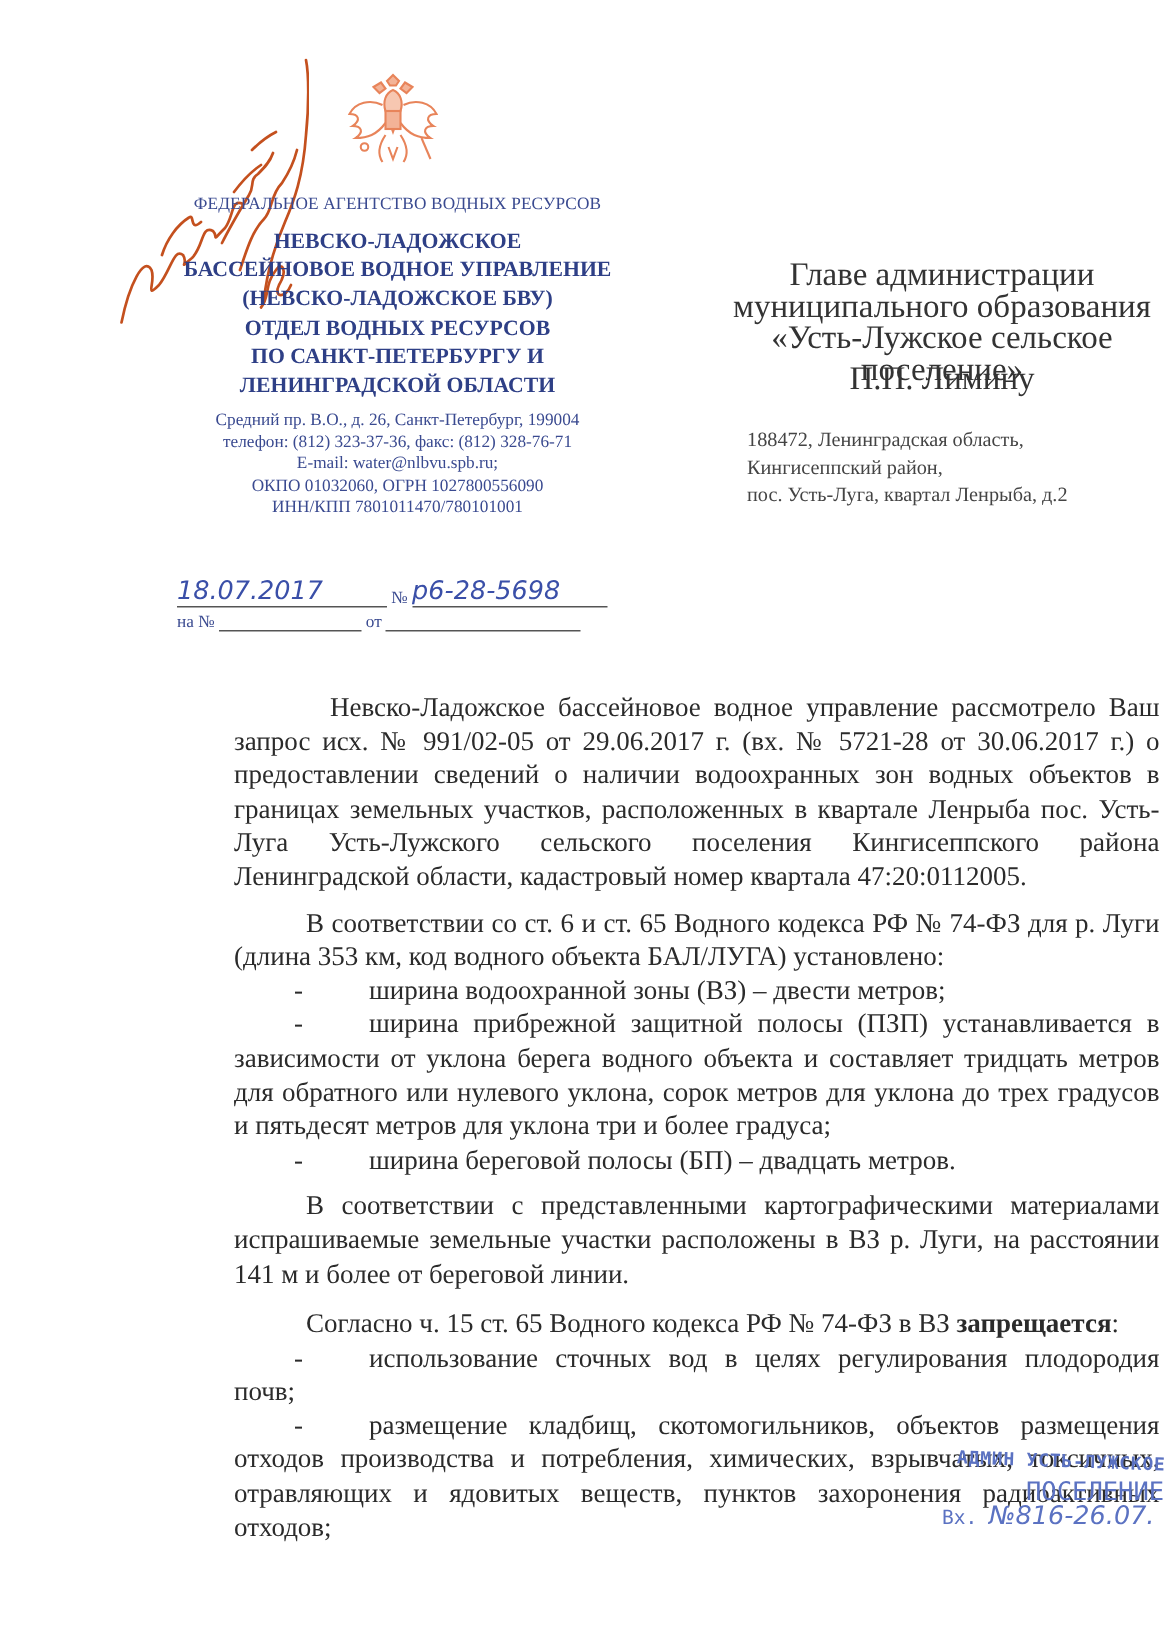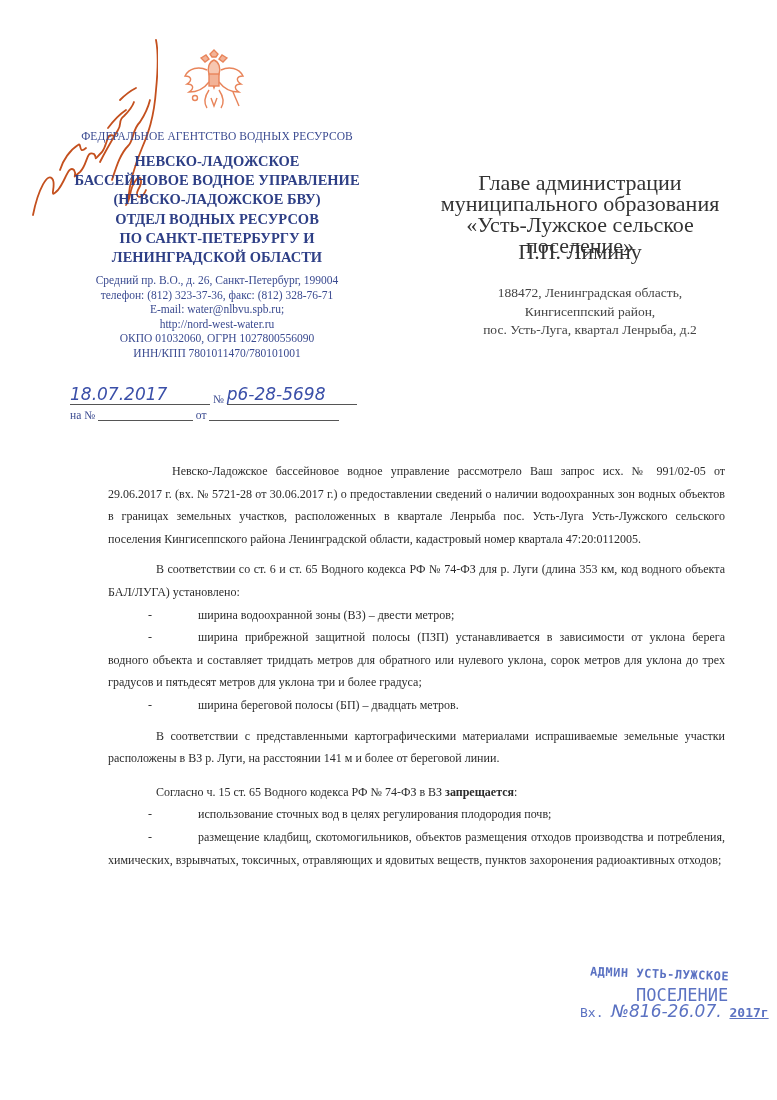--- a/index.html
+++ b/index.html
@@ -1,38 +1,38 @@
 <!DOCTYPE html>
 <html><head>
 <meta charset="utf-8">
 <style>
   html, body { margin: 0; padding: 0; background: #ffffff; }
   body { width: 777px; height: 1100px; position: relative; overflow: hidden;
          font-family: "Liberation Serif", "DejaVu Serif", serif; color: #2a2a2a; }
-  .abs { position: absolute; }
+  .abs { position: absolute; margin-left: 48px; }
 
   
   .crest { left: 183px; top: 48px; width: 62px; height: 68px; }
   .lh { left: 62px; width: 310px; text-align: center; color: #2e3f86; }
   .agency { top: 130px; font-size: 11.5px; letter-spacing: 0.1px; color: #3a4a90; }
   .org-name { top: 152px; font-size: 14.5px; font-weight: bold; line-height: 19px; }
   .dept-name { top: 210px; font-size: 14.5px; font-weight: bold; line-height: 19px; }
   .contacts { top: 273px; font-size: 11.5px; line-height: 14.6px; color: #3a4a90; }
   .reg-line { top: 384px; left: 70px; width: 290px; height: 40px; font-size: 11.5px; color: #3a4a90; }
   .reg-line .hw { font-family: "DejaVu Sans", sans-serif; font-style: italic; color: #3a4fa8; font-size: 17px; }
   .uline { display: inline-block; border-bottom: 1px solid #555; vertical-align: bottom; }
 
   
   .recipient { left: 420px; width: 320px; text-align: center; font-size: 22px; line-height: 21px; color: #333; }
   .rec-title { top: 172px; }
   .rec-name { top: 241px; }
-  .rec-addr { left: 450px; width: 280px; top: 284px; font-size: 13.5px; line-height: 18.5px; text-align: center; color: #444; }
+  .rec-addr { left: 450px; width: 280px; top: 284px; font-size: 13.5px; line-height: 18.5px; text-align: left; color: #444; }
 
   
-  .body-text { left: 108px; width: 617px; top: 460px; font-size: 12px; line-height: 22.6px; color: #2b2b2b; }
+  .body-text { left: 108px; width: 617px; top: 460px; font-size: 18px; line-height: 22.6px; color: #2b2b2b; }
   .body-text p { margin: 0; text-align: justify; text-indent: 48px; }
   .body-text p.gap { margin-top: 8px; }
   .body-text p.gap2 { margin-top: 11px; }
   .body-text .item { text-indent: 40px; }
   .body-text .dash { display: inline-block; width: 50px; text-indent: 0; }
   .bold { font-weight: bold; }
   .hw-sign { left: 8px; top: 30px; width: 150px; height: 200px; }
   .stamp { left: 580px; top: 965px; width: 190px; height: 75px; color: #5b72c2;
            font-family: "DejaVu Sans Mono", monospace; font-size: 12px; }
   .stamp .l1 { position: absolute; left: 10px; top: 2px; font-weight: bold; letter-spacing: 0.5px; transform: rotate(2deg); }
@@ -86,21 +86,20 @@
 <div class="abs lh dept-name">
   <div>ОТДЕЛ ВОДНЫХ РЕСУРСОВ</div>
   <div>ПО САНКТ-ПЕТЕРБУРГУ И</div>
   <div>ЛЕНИНГРАДСКОЙ ОБЛАСТИ</div>
 </div>
 
 <div class="abs lh contacts">
   <div>Средний пр. В.О.,  д. 26, Санкт-Петербург, 199004</div>
   <div>телефон: (812) 323-37-36, факс: (812) 328-76-71</div>
   <div>E-mail: water@nlbvu.spb.ru;</div>
-  <div>http://nord-west-water.ru</div>
   <div>ОКПО 01032060, ОГРН 1027800556090</div>
   <div>ИНН/КПП  7801011470/780101001</div>
 </div>
 
 <div class="abs reg-line">
   <div style="height:22px;">
     <span class="uline" style="width:140px;">
       <span class="hw">18.07.2017</span>
     </span>
     <span>№</span>

